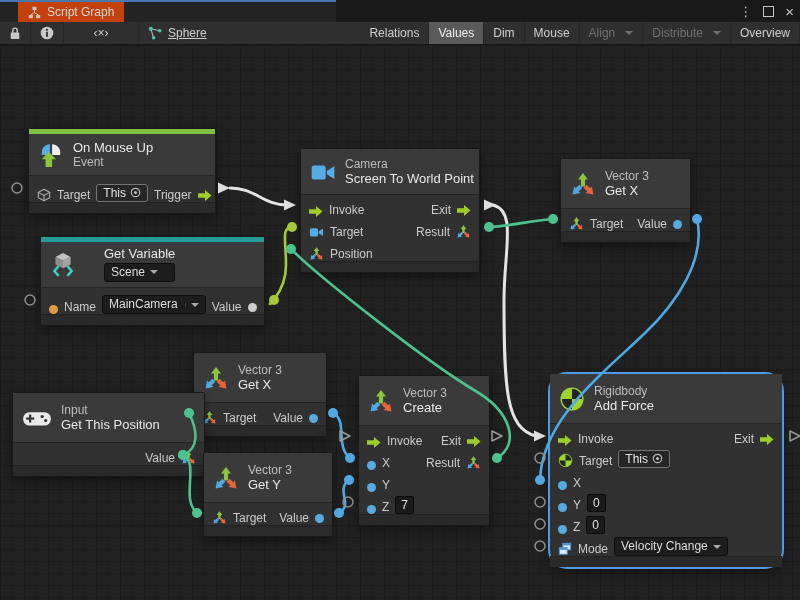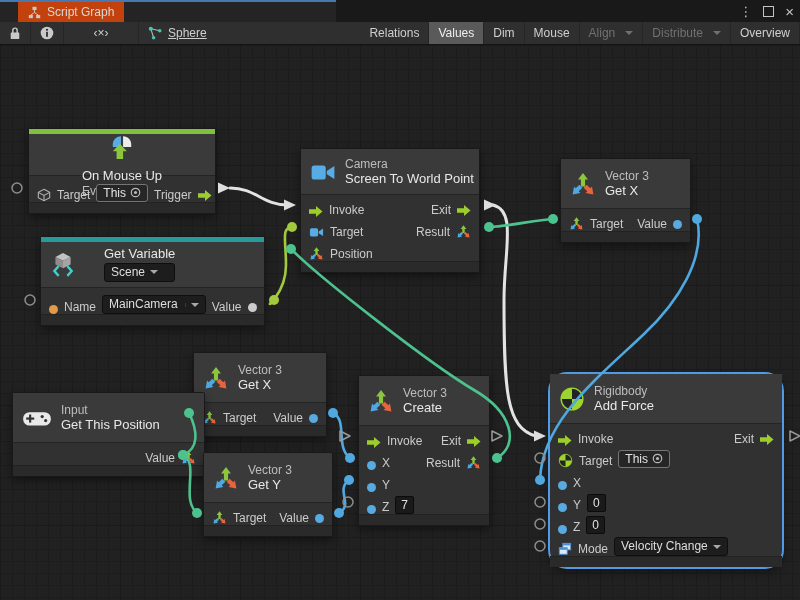--- a/index.html
+++ b/index.html
@@ -146,21 +146,21 @@
           <span>Overview</span>
         </div>
       </div>
   </div>
 
   <div class="graph-bg"></div>
 
   <div id="nodes">
       <div class="node" style="left: 28px; top: 128px; width: 188px;">
         <div class="accent" style="height: 5px; background: rgb(127, 193, 62);"></div>
-        <div class="nhead" style="height: 42px; flex-direction: column;">
+        <div class="nhead" style="height: 42px;">
           <span class="ic">
             <svg width="26" height="26" viewBox="0 0 24 24">
               <path d="M11 2 C6.5 2 3.5 5.5 3.5 9.5 L3.5 12 L11 12 Z" fill="#58ace5"></path>
               <path d="M13 2 C17.5 2 20.5 5.5 20.5 9.5 L20.5 12 L13 12 Z" fill="#ececec"></path>
               <polygon points="7,23 7,16 3.5,16 10,9 16.5,16 13,16 13,23" fill="#8cc63f"></polygon>
             </svg>
           </span>
           <div class="hlines">
             <div class="hbig">On Mouse Up</div>
             <div class="hsmall">Event</div>

